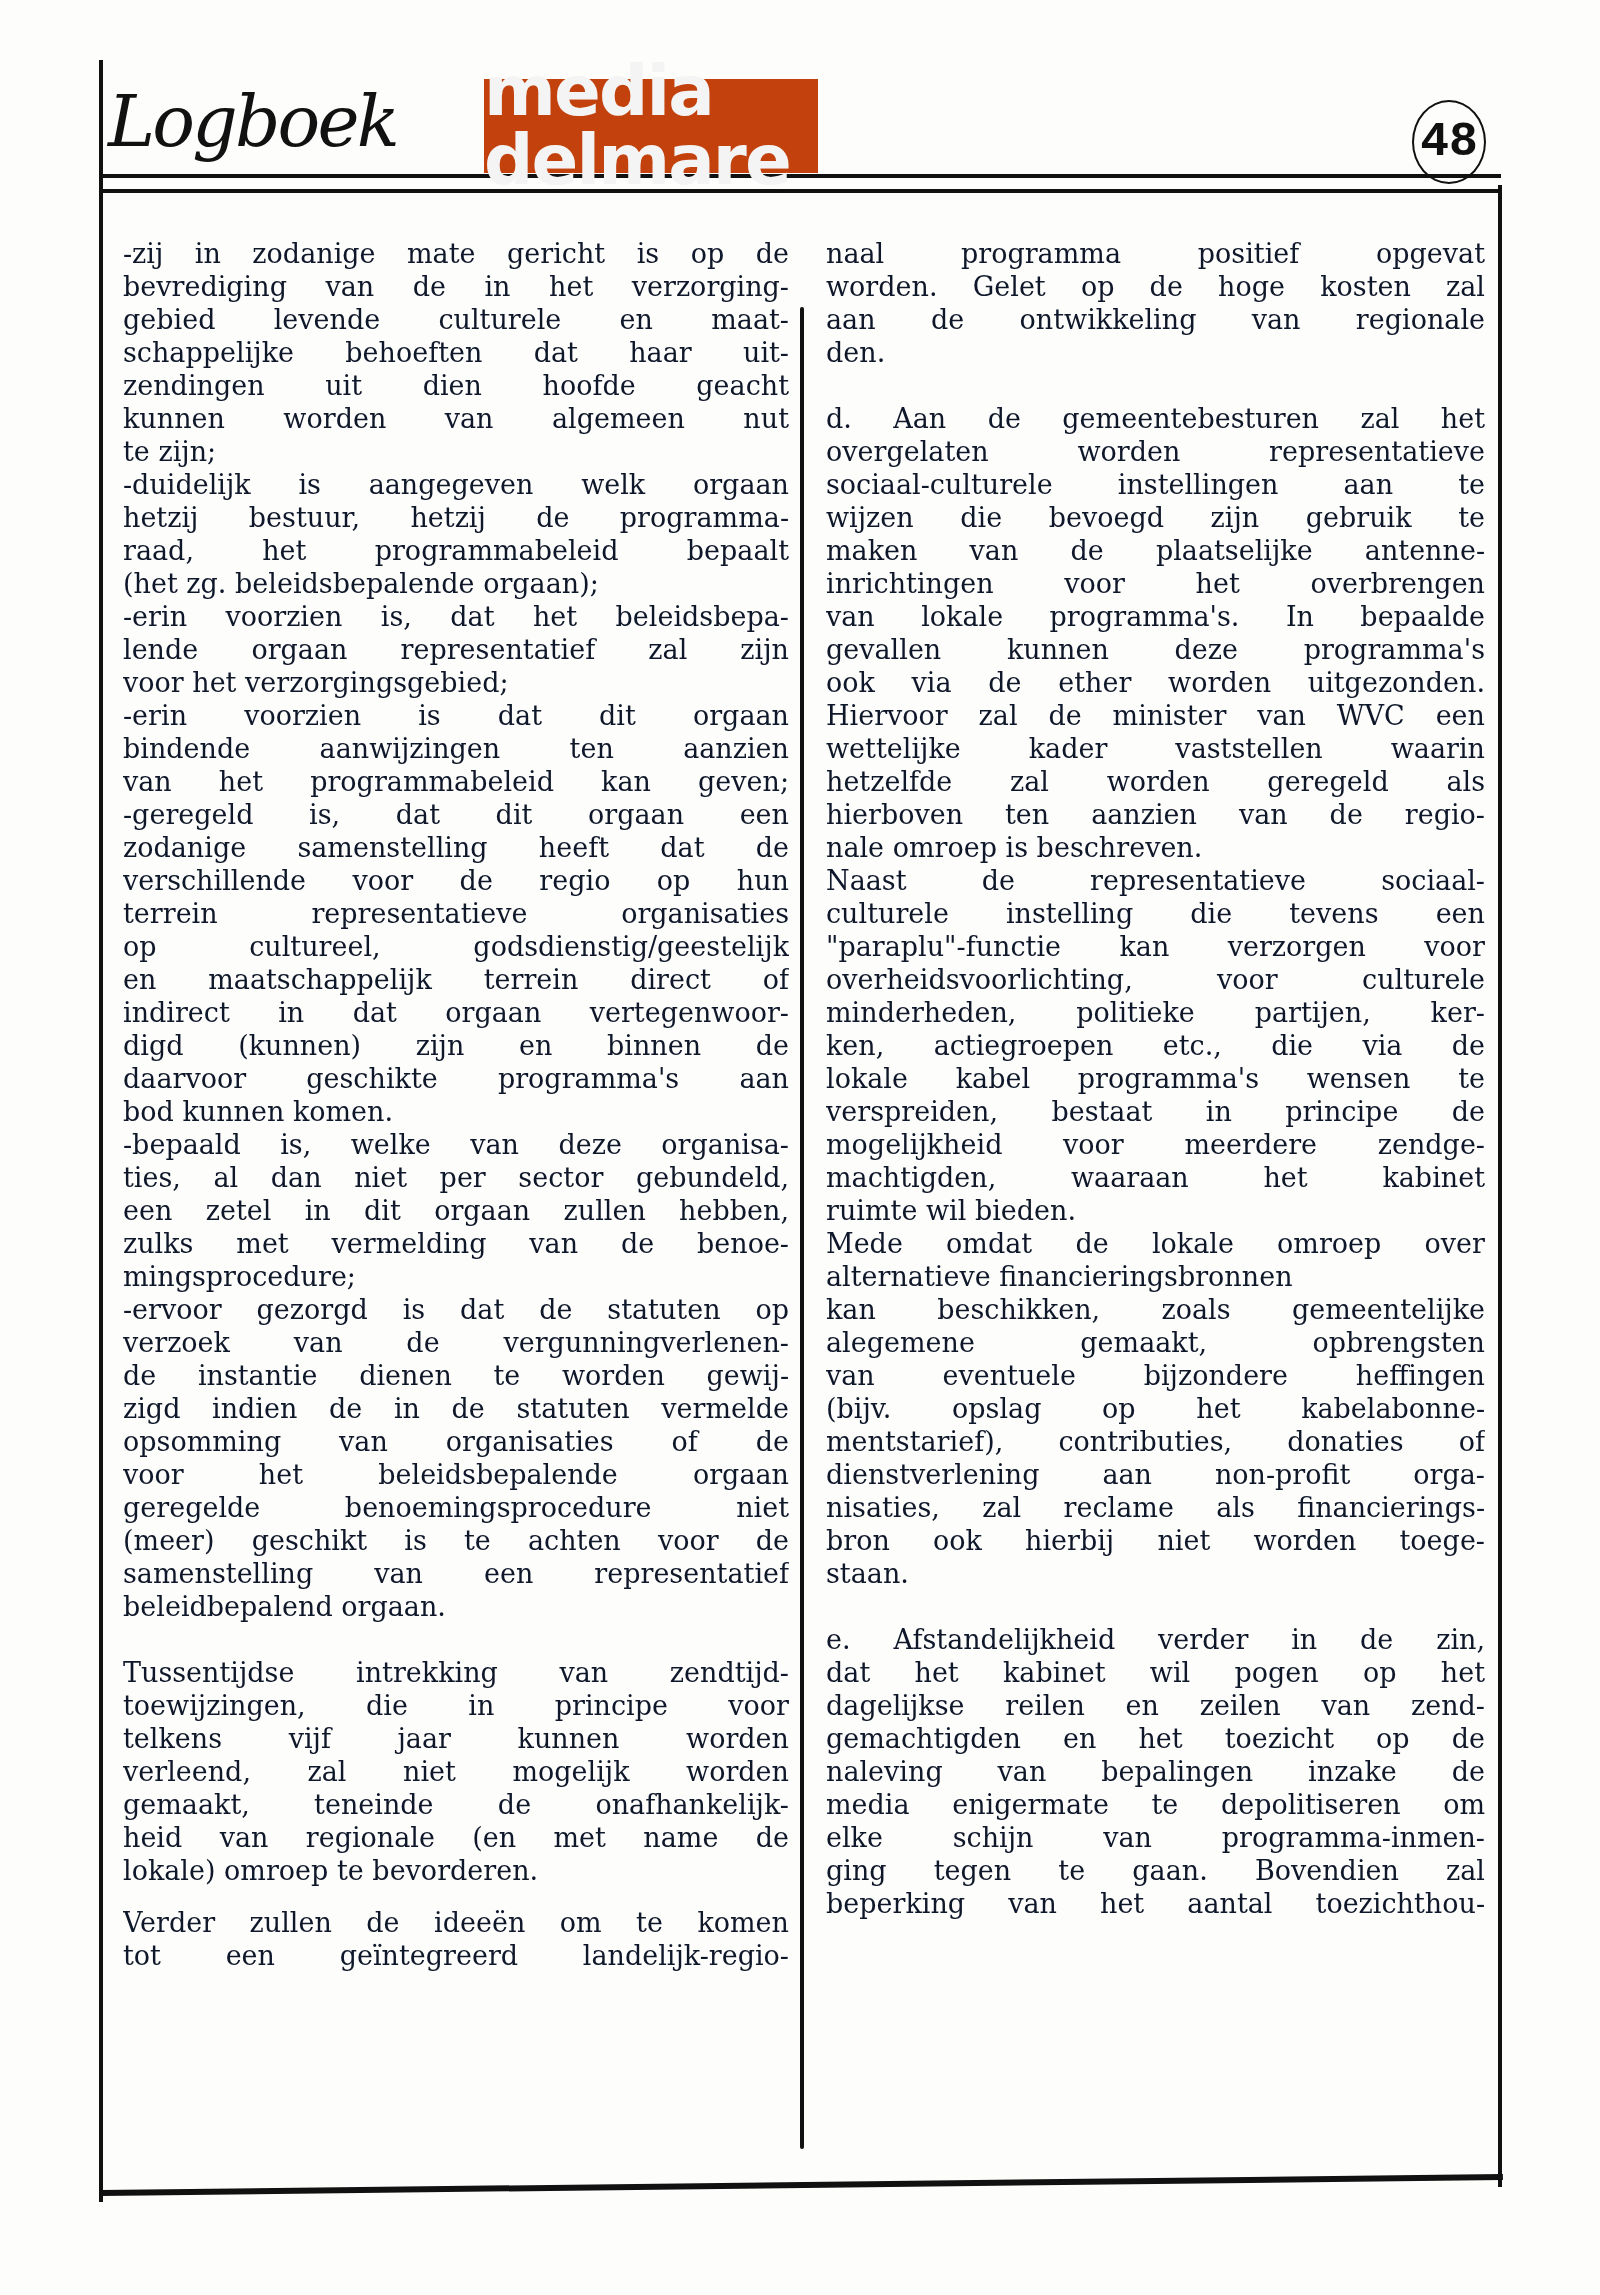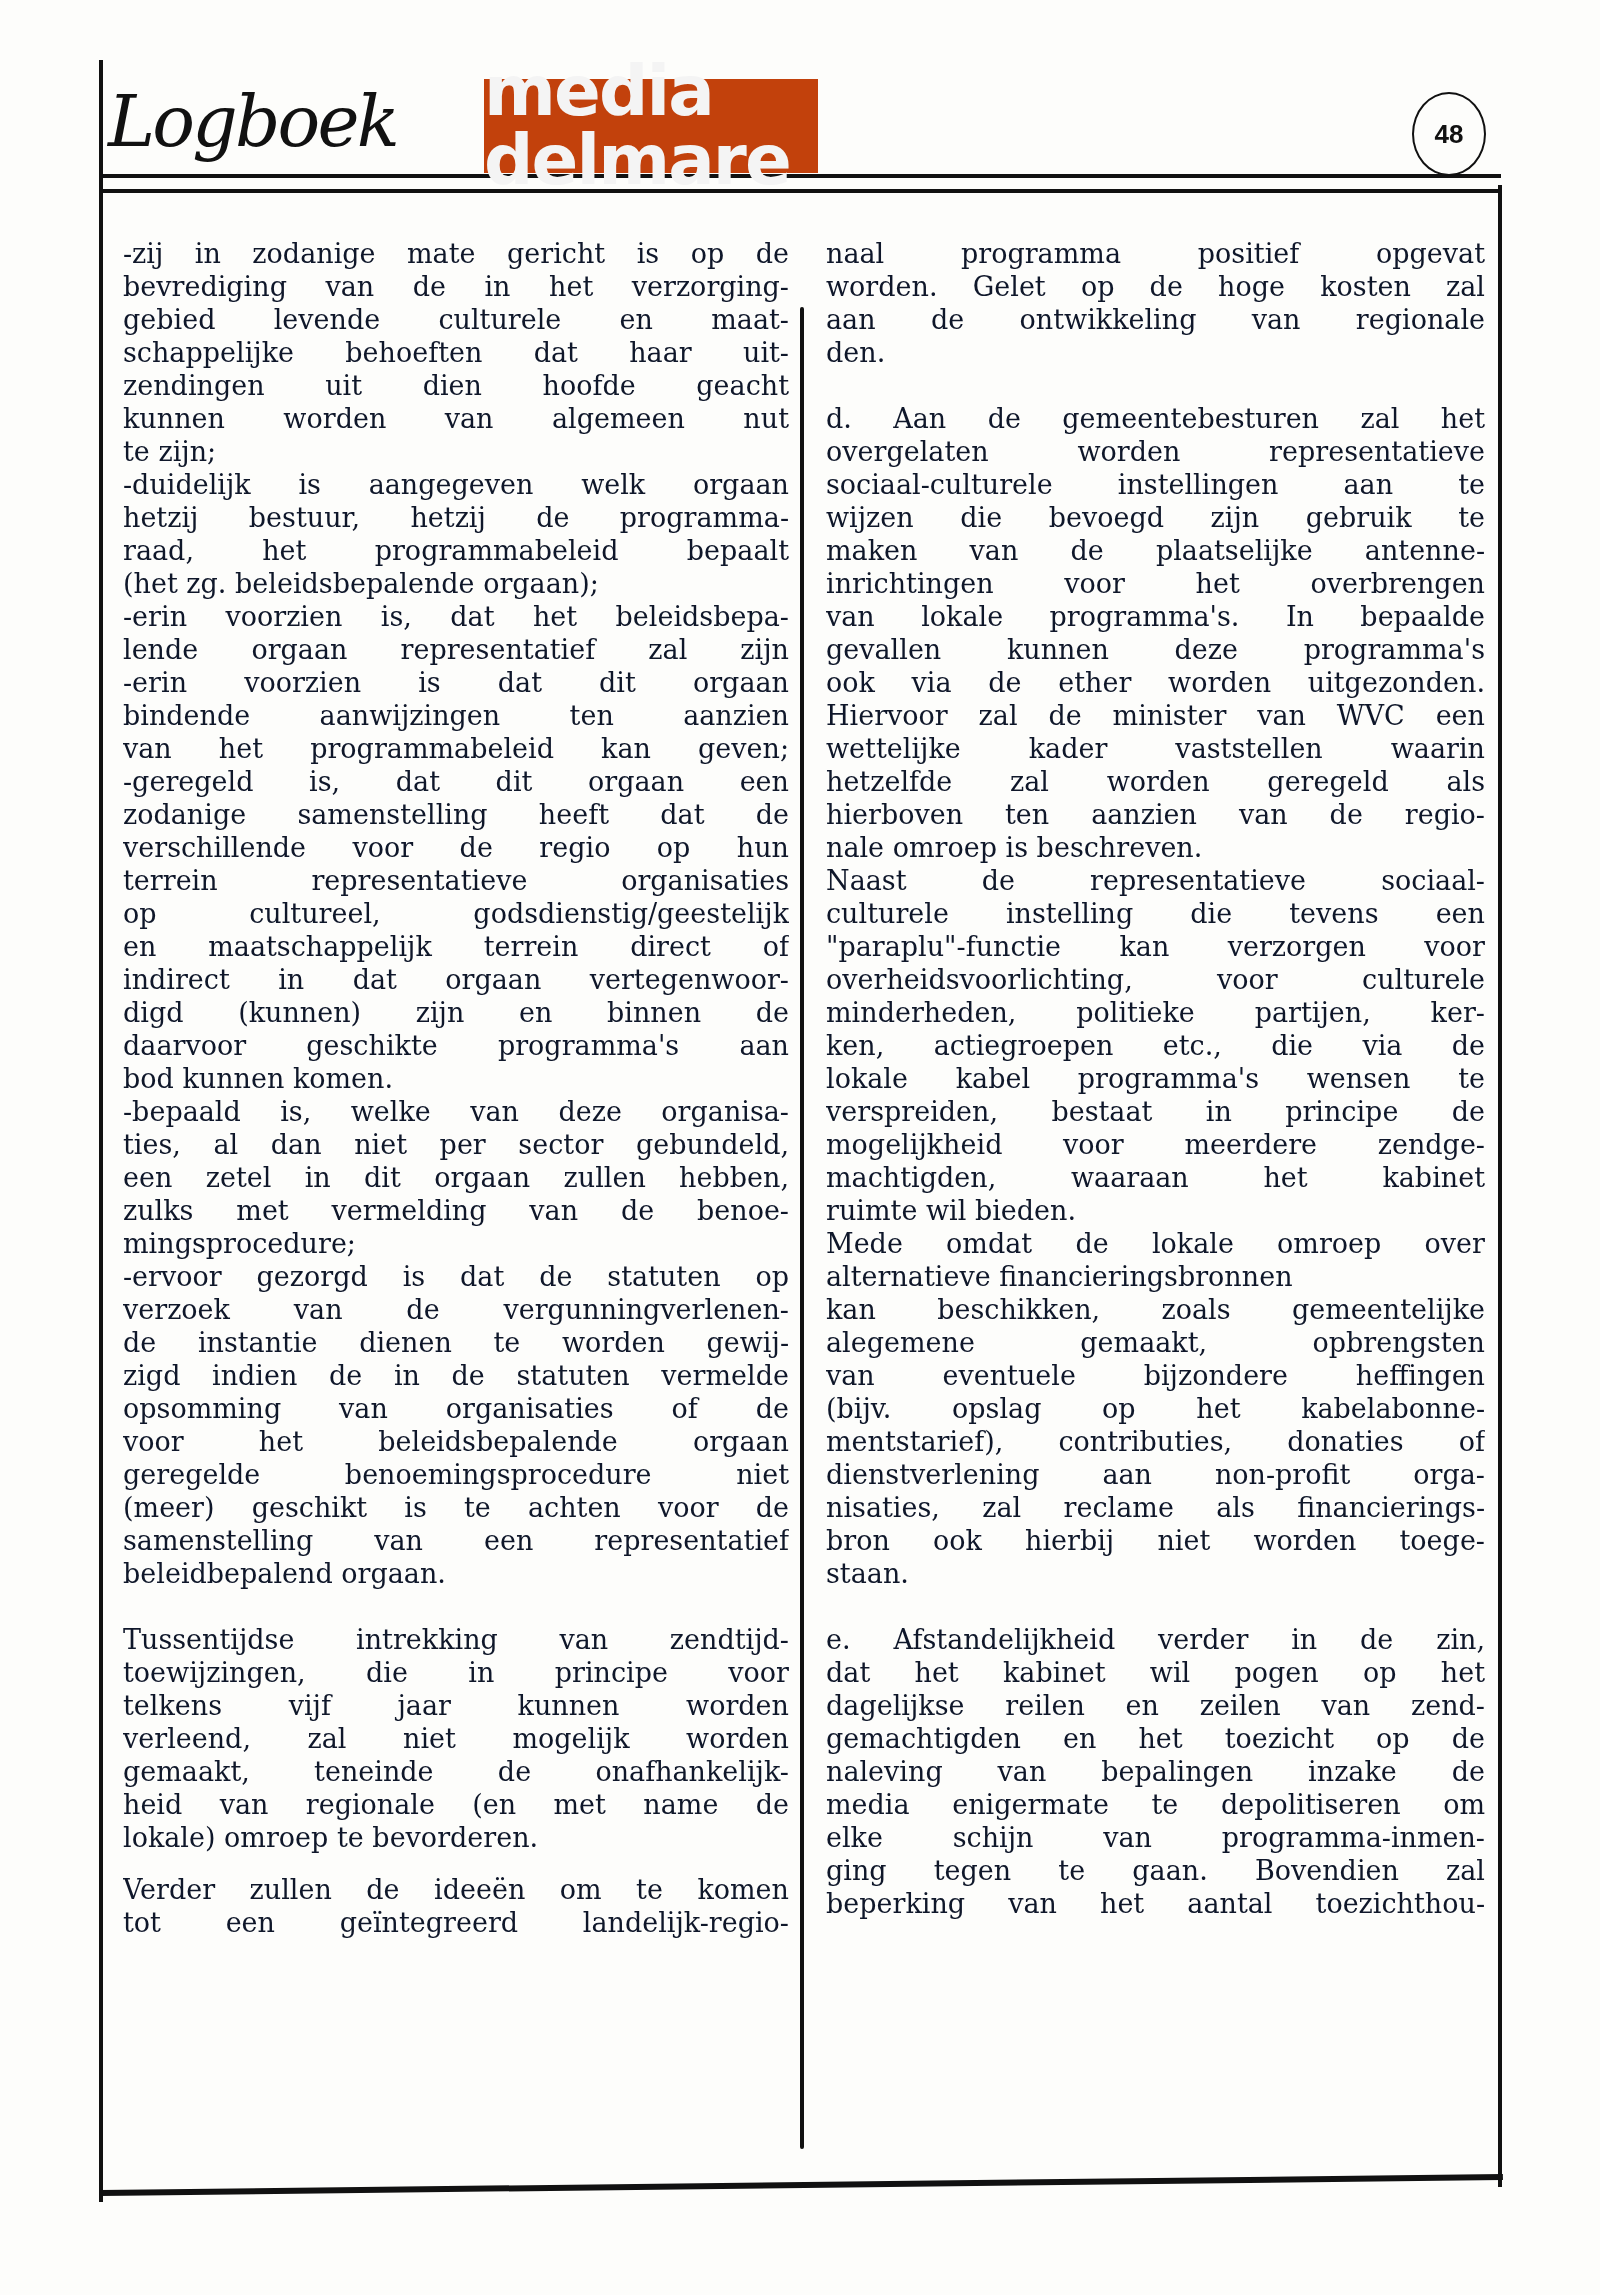--- a/index.html
+++ b/index.html
@@ -33,24 +33,24 @@
   .logo-box {
     position: absolute; left: 484px; top: 79px; width: 334px; height: 94px;
     background: #c2410c;
     display: flex; align-items: center; justify-content: center;
   }
   .logo-box span {
     font-family: "DejaVu Sans", sans-serif; font-weight: bold;
     font-size: 69px; color: #f4f4f4; letter-spacing: -1.9px; line-height: 1;
   }
   .page-number {
-    position: absolute; left: 1412px; top: 92px; width: 70px; height: 80px;
+    position: absolute; left: 1412px; top: 100px; width: 70px; height: 80px;
     border: 2.8px solid #111; border-radius: 50%;
     display: flex; align-items: center; justify-content: center;
-    font-family: Liberation Sans, sans-serif; font-weight: bold; font-size: 26px;
+    font-family: Liberation Mono, monospace; font-weight: bold; font-size: 48px;
   }
 
   
   .column {
     position: absolute; top: 237px; width: 666px;
     font-family: "DejaVu Serif", serif; font-size: 27px; line-height: 33px;
     color: #0f172a;
   }
   .column.left { left: 123px; }
   .column.right { left: 826px; width: 659px; }
@@ -85,20 +85,21 @@
       <span class="line">schappelijke behoeften dat haar uit-</span>
       <span class="line">zendingen uit dien hoofde geacht</span>
       <span class="line">kunnen worden van algemeen nut</span>
       <span class="line last">te zijn;</span>
       <span class="line">-duidelijk is aangegeven welk orgaan</span>
       <span class="line">hetzij bestuur, hetzij de programma-</span>
       <span class="line">raad, het programmabeleid bepaalt</span>
       <span class="line last">(het zg. beleidsbepalende orgaan);</span>
       <span class="line">-erin voorzien is, dat het beleidsbepa-</span>
       <span class="line">lende orgaan representatief zal zijn</span>
+      <span class="line last">voor het verzorgingsgebied;</span>
       <span class="line">-erin voorzien is dat dit orgaan</span>
       <span class="line">bindende aanwijzingen ten aanzien</span>
       <span class="line">van het programmabeleid kan geven;</span>
       <span class="line">-geregeld is, dat dit orgaan een</span>
       <span class="line">zodanige samenstelling heeft dat de</span>
       <span class="line">verschillende voor de regio op hun</span>
       <span class="line">terrein representatieve organisaties</span>
       <span class="line">op cultureel, godsdienstig/geestelijk</span>
       <span class="line">en maatschappelijk terrein direct of</span>
       <span class="line">indirect in dat orgaan vertegenwoor-</span>

